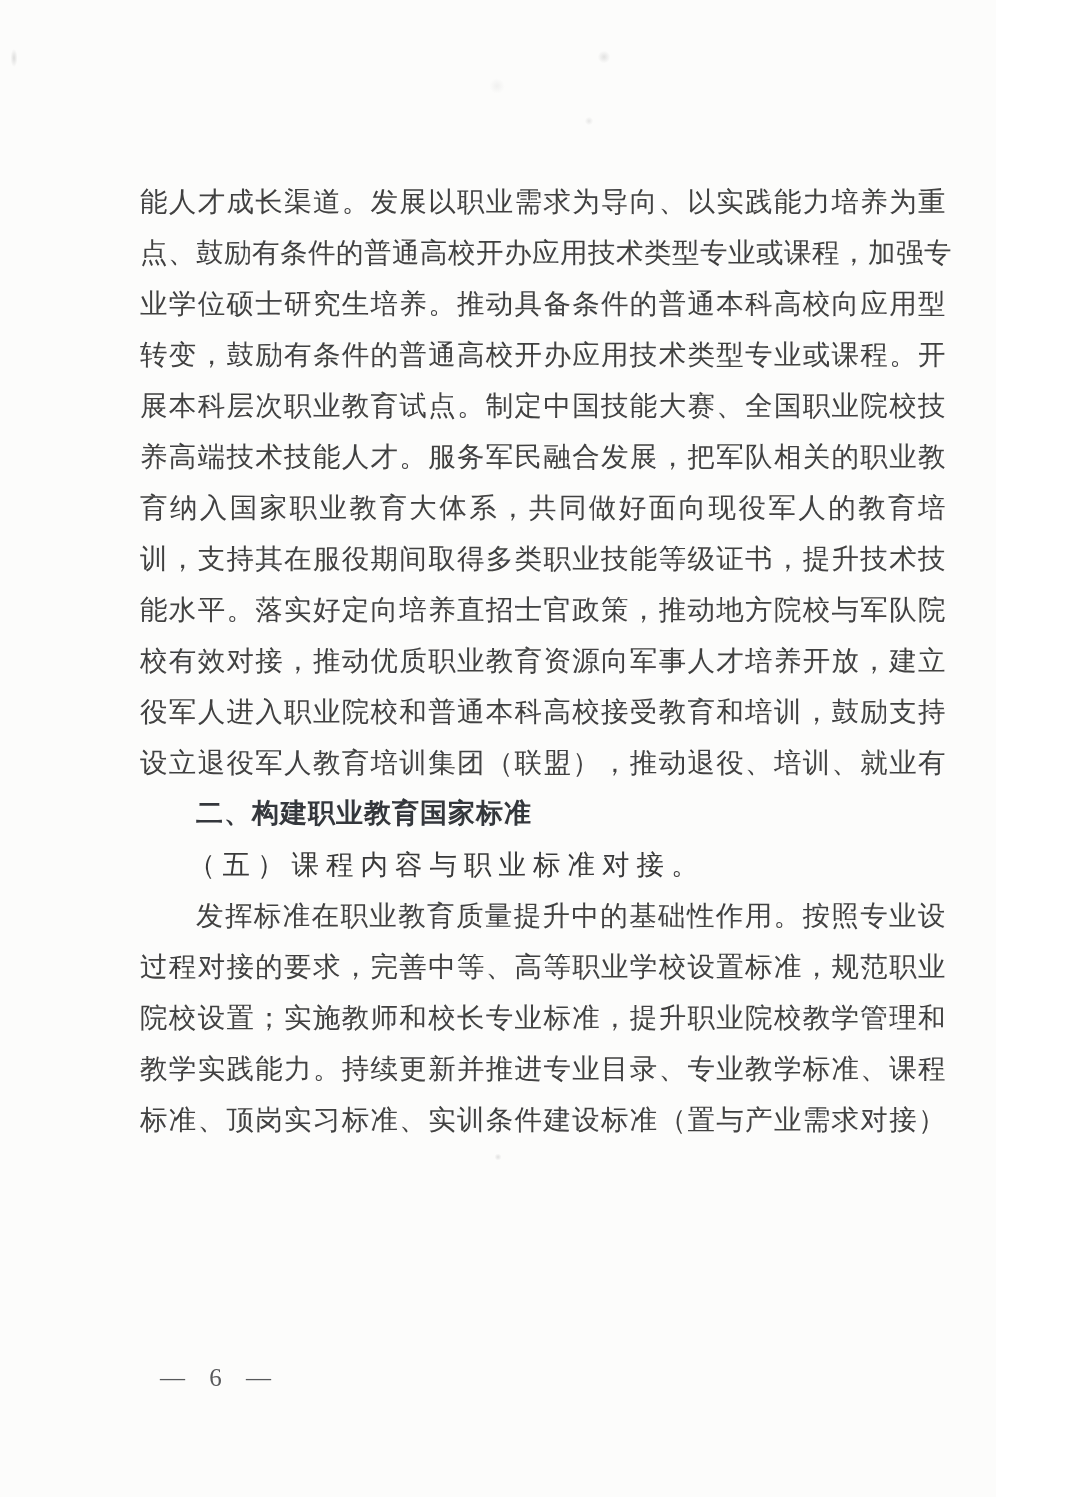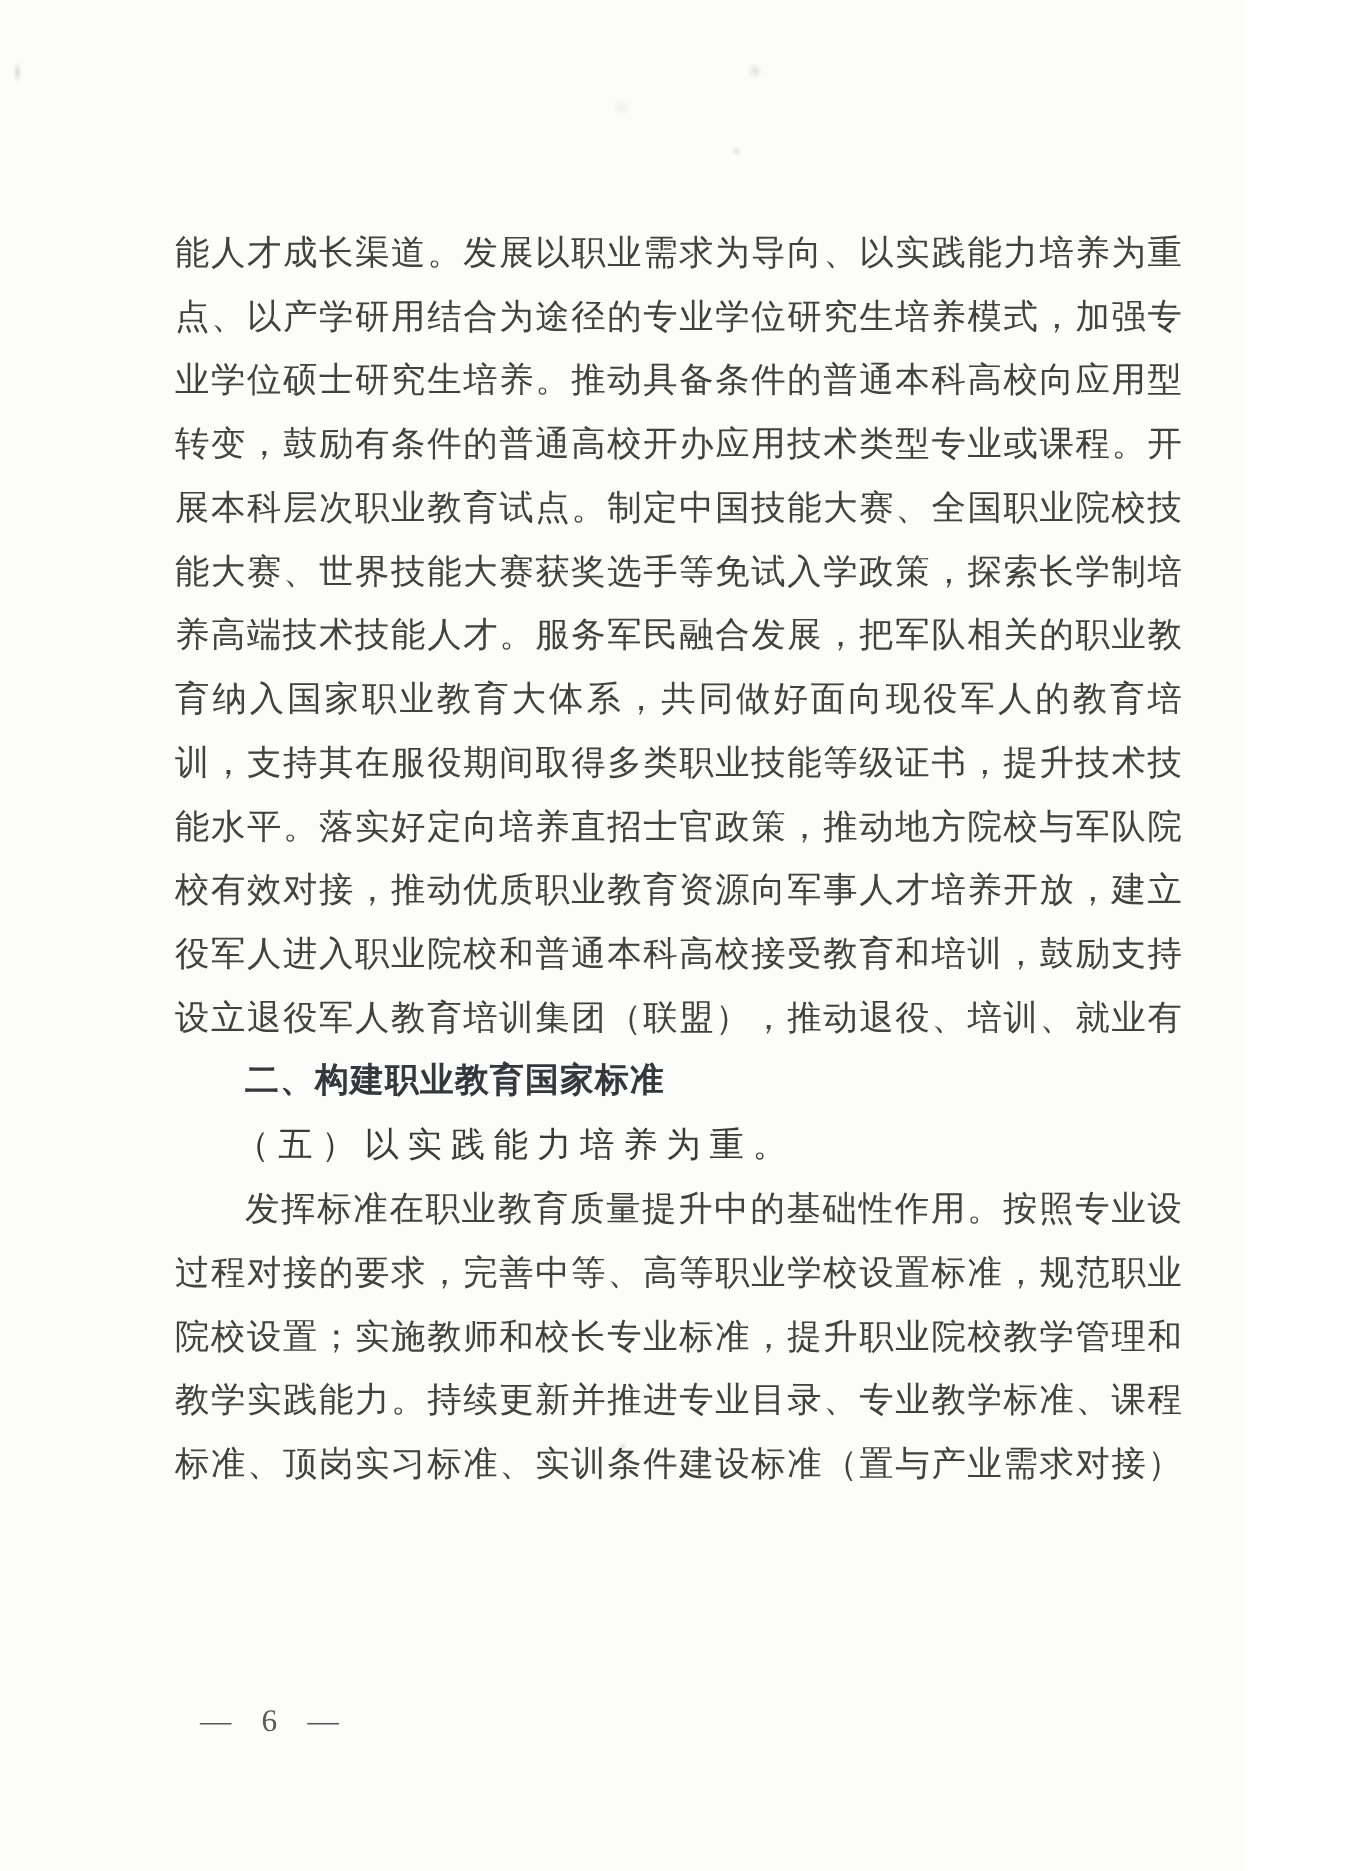--- a/index.html
+++ b/index.html
@@ -75,34 +75,33 @@
   }
 </style>
 </head>
 <body>
 
 <div class="page">
   <div class="artifacts"></div>
 
   <div class="content">
     <div class="line">能人才成长渠道。发展以职业需求为导向、以实践能力培养为重</div>
-    <div class="line">点、以产学研用结合为途径的专业学位研究生培养模式，加强专</div>
+    <div class="line">点、鼓励有条件的普通高校开办应用技术类型专业或课程，加强专</div>
     <div class="line">业学位硕士研究生培养。推动具备条件的普通本科高校向应用型</div>
     <div class="line">转变，鼓励有条件的普通高校开办应用技术类型专业或课程。开</div>
     <div class="line">展本科层次职业教育试点。制定中国技能大赛、全国职业院校技</div>
-    <div class="line">能大赛、世界技能大赛获奖选手等免试入学政策，探索长学制培</div>
     <div class="line">养高端技术技能人才。服务军民融合发展，把军队相关的职业教</div>
     <div class="line">育纳入国家职业教育大体系，共同做好面向现役军人的教育培</div>
     <div class="line">训，支持其在服役期间取得多类职业技能等级证书，提升技术技</div>
     <div class="line">能水平。落实好定向培养直招士官政策，推动地方院校与军队院</div>
     <div class="line">校有效对接，推动优质职业教育资源向军事人才培养开放，建立</div>
     <div class="line">役军人进入职业院校和普通本科高校接受教育和培训，鼓励支持</div>
     <div class="line">设立退役军人教育培训集团（联盟），推动退役、培训、就业有</div>
     <div class="line h1">二、构建职业教育国家标准</div>
-    <div class="line h2">（五）以实践能力培养为重。</div>
+    <div class="line h2">（五）课程内容与职业标准对接。</div>
     <div class="line ind">发挥标准在职业教育质量提升中的基础性作用。按照专业设</div>
     <div class="line">过程对接的要求，完善中等、高等职业学校设置标准，规范职业</div>
     <div class="line">院校设置；实施教师和校长专业标准，提升职业院校教学管理和</div>
     <div class="line">教学实践能力。持续更新并推进专业目录、专业教学标准、课程</div>
     <div class="line">标准、顶岗实习标准、实训条件建设标准（置与产业需求对接）</div>
   </div>
 
   <div class="pagenum">— 6 —</div>
 </div>
 

